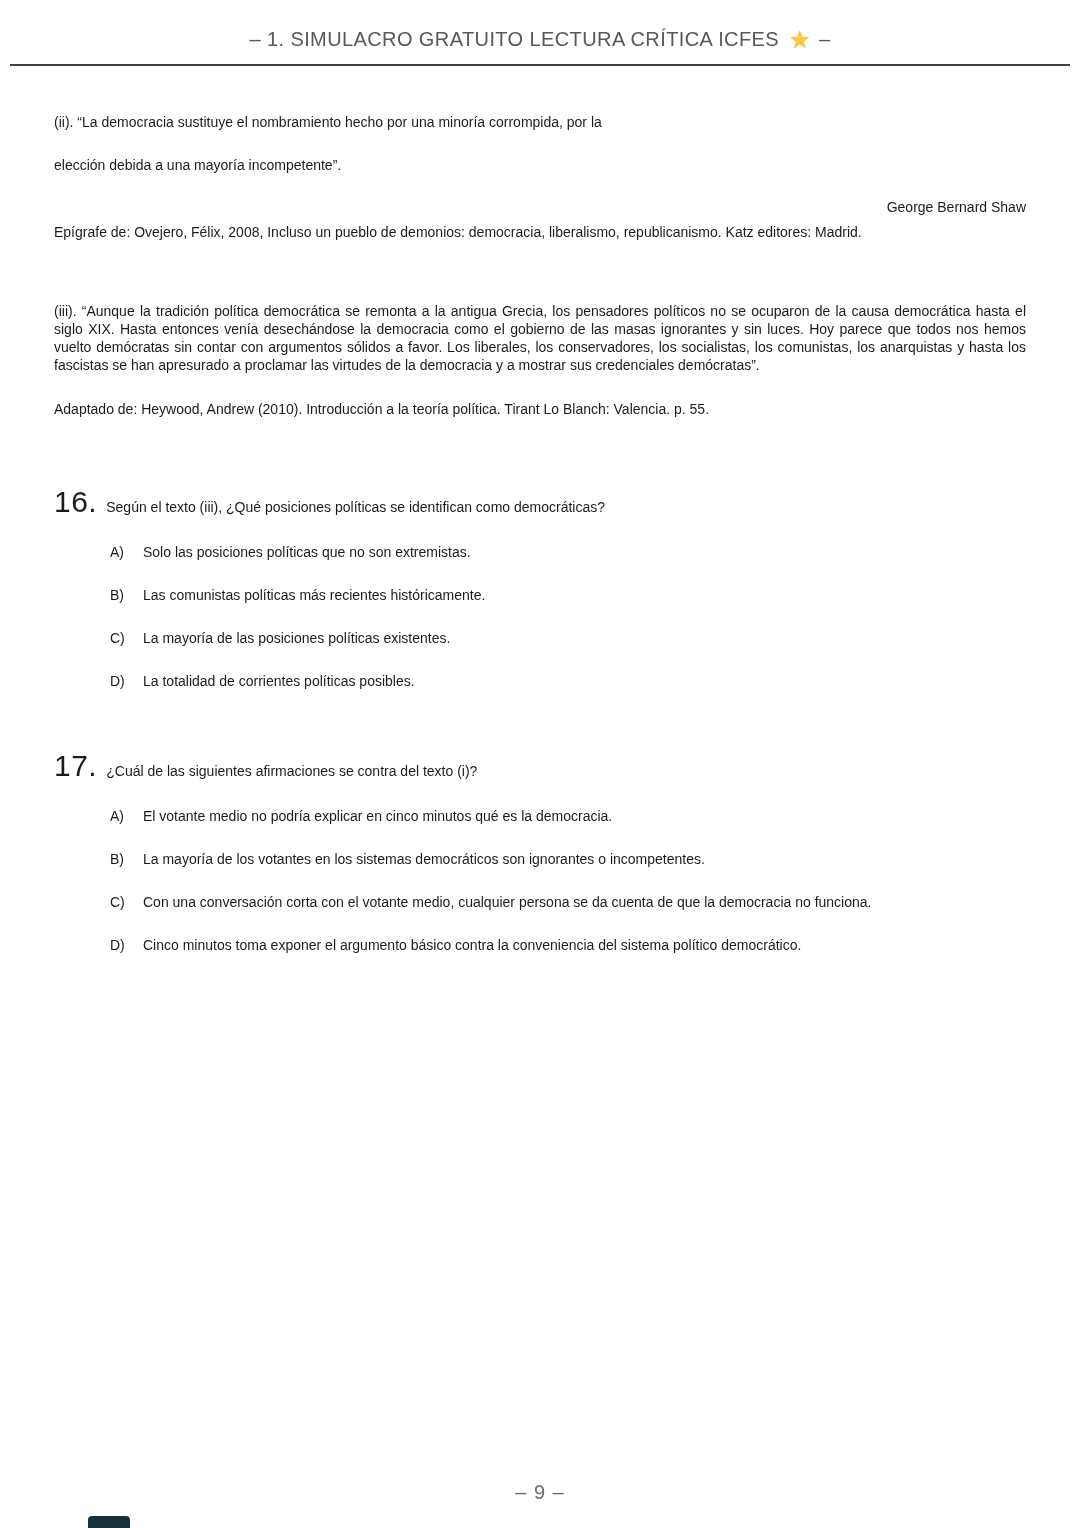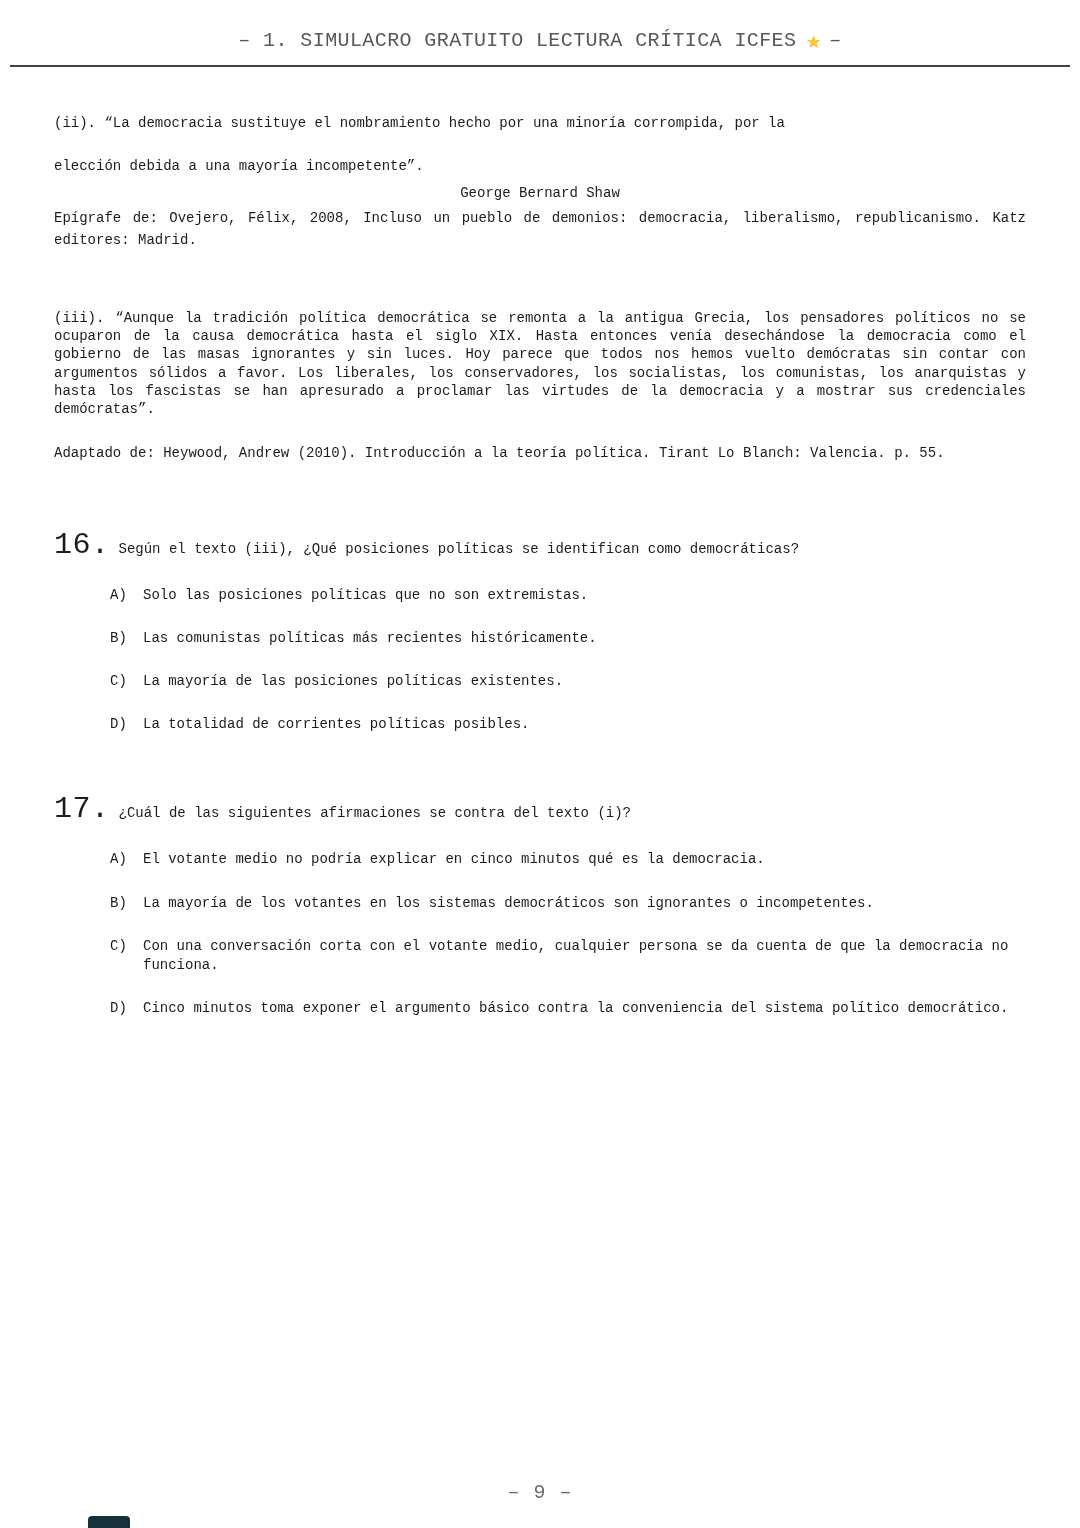--- a/index.html
+++ b/index.html
@@ -1,15 +1,15 @@
 <!DOCTYPE html>
 <html><head>
 <meta charset="utf-8">
 <style>
-  * { margin: 0; padding: 0; box-sizing: border-box; font-family: Liberation Mono, monospace; }
+  * { margin: 0; padding: 0; box-sizing: border-box; }
   html, body { background: #ffffff; }
   body {
     width: 1080px;
     height: 1528px;
     position: relative;
     overflow: hidden;
     font-family: "Liberation Sans", "DejaVu Sans", sans-serif;
     color: #1c1c1c;
     -webkit-font-smoothing: antialiased;
   }
@@ -27,21 +27,21 @@
     color: #FFC63C;
     font-size: 24px;
     padding: 0 8px 0 10px;
     vertical-align: -2px;
     text-shadow: 0 0 1px #e0a800;
   }
   .content { padding: 0 54px; }
   .content p, .opt-text, .opt-letter, .q-text { font-size: 14px; }
   .quote-line-1 { margin-top: 48px; }
   .quote-line-2 { margin-top: 27px; }
-  .attribution   { margin-top: 11px; text-align: center; }
+  .attribution   { margin-top: 26px; text-align: right; }
   .epigraph-source { margin-top: 7px; text-align: justify; line-height: 1.55; }
   .quote-iii   { margin-top: 58px; text-align: justify; line-height: 1.29; }
   .adapted-source { margin-top: 25px; text-align: justify; line-height: 1.55; }
   .question-16 { margin-top: 64px; }
   .question-17 { margin-top: 58px; }
   .q-head { display: flex; align-items: baseline; }
   .q-num {
     font-size: 30px;
     letter-spacing: 0.5px;
     margin-right: 9px;

